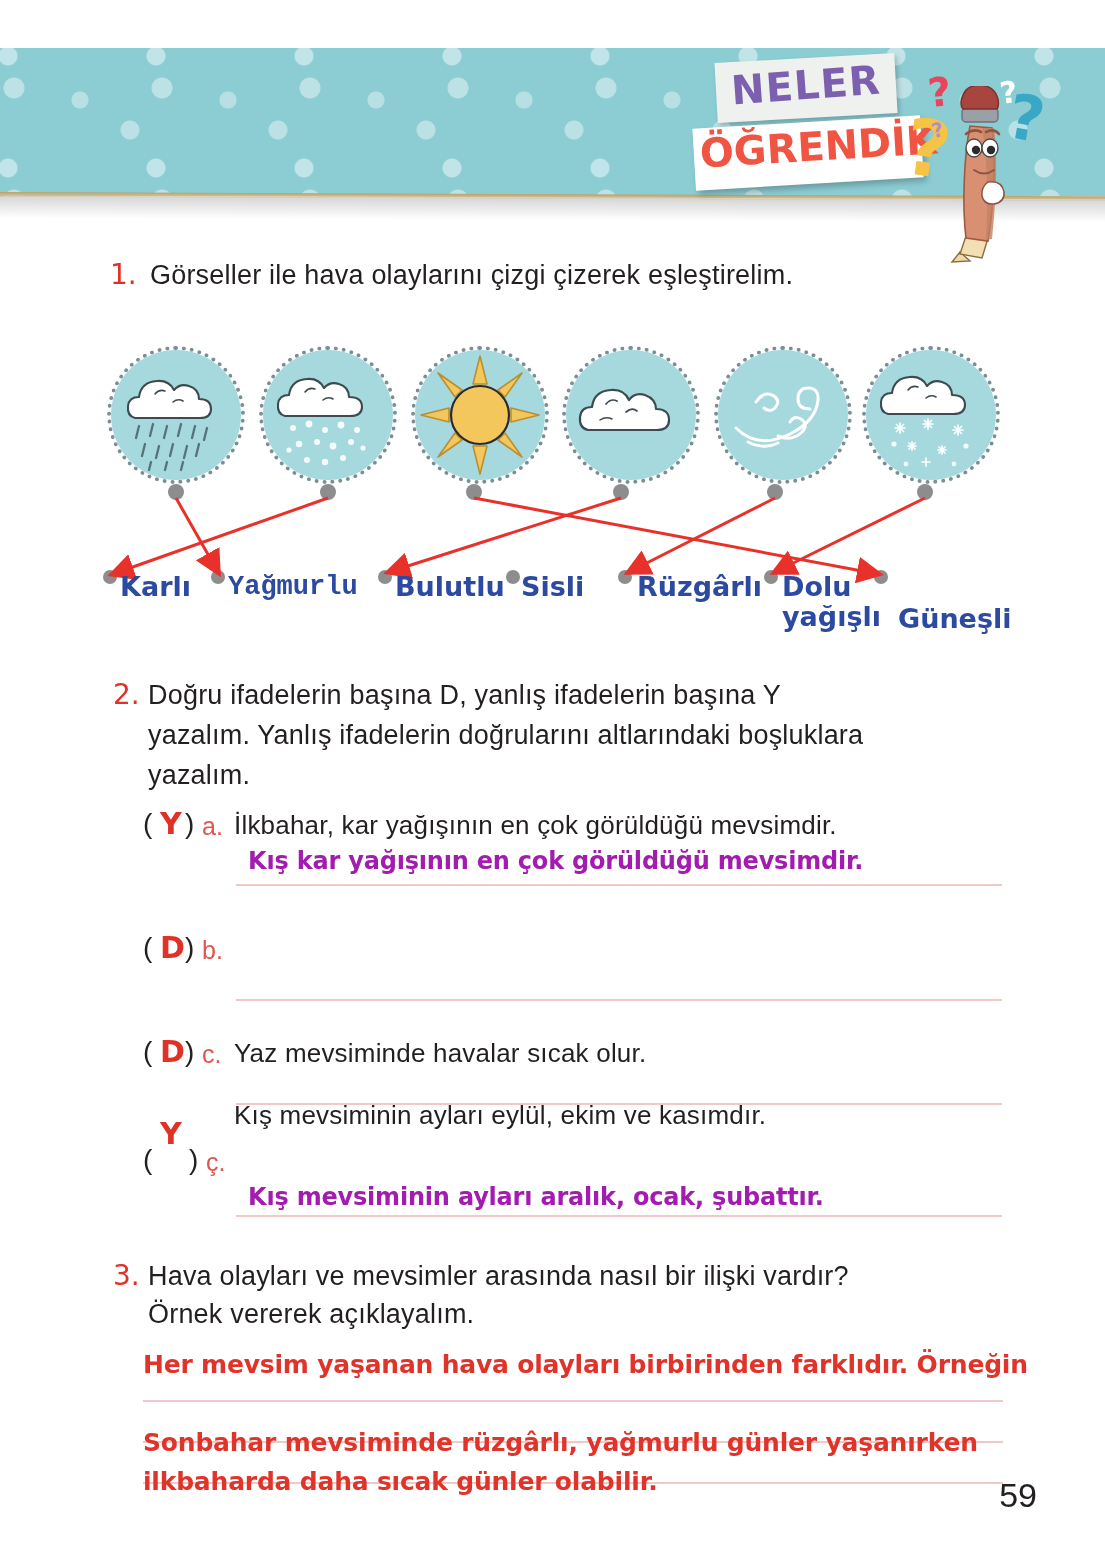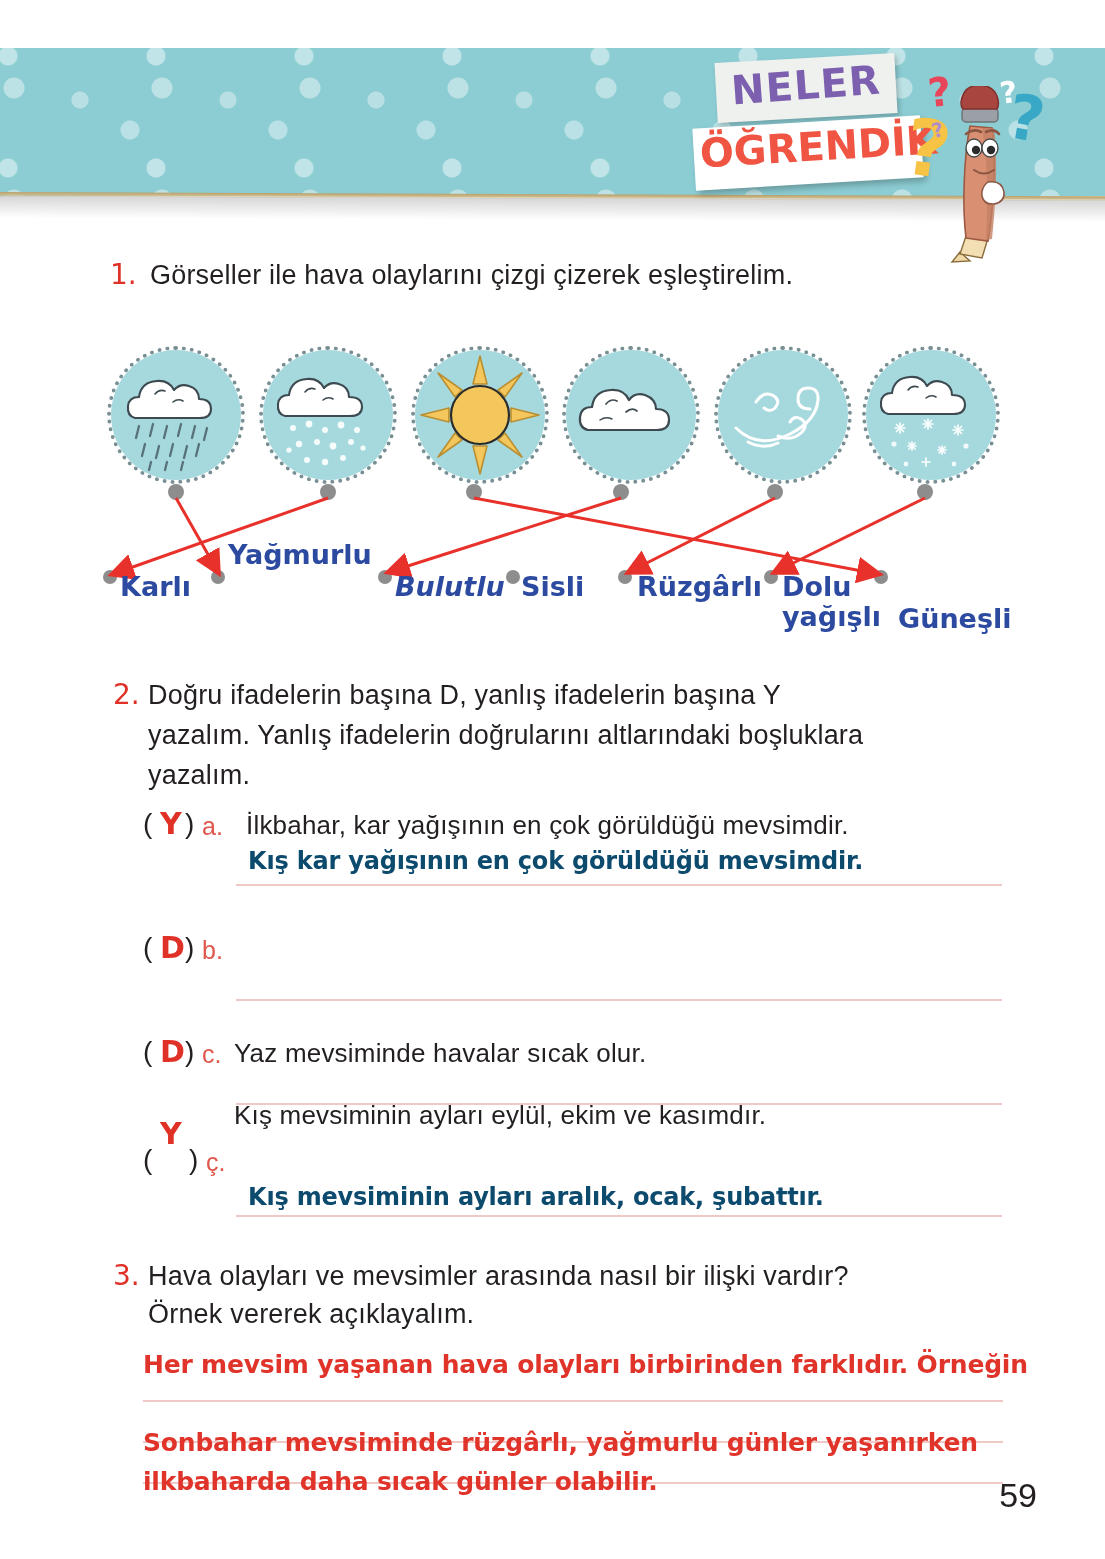--- a/index.html
+++ b/index.html
@@ -111,21 +111,21 @@
   }
   .item-lbl{
     position:absolute;color:#e0564c;font-size:25px;
     font-family:"Liberation Sans", sans-serif;font-weight:300;
   }
   .item-txt{
     position:absolute;color:#231f20;font-size:26px;
     font-family:"Liberation Sans", sans-serif;font-weight:300;letter-spacing:.2px;
   }
   .red-ans{
-    position:absolute;color:#0c4a6e;font-size:24px;font-weight:700;
+    position:absolute;color:#a21caf;font-size:24px;font-weight:700;
     font-family:"DejaVu Sans", sans-serif;letter-spacing:-.2px;
   }
   .ruleline{
     position:absolute;height:2px;background:#f0c9c6;
   }
 
   
   .q3-ans{
     position:absolute;color:#e0342a;font-size:25px;font-weight:700;
     font-family:"DejaVu Sans", sans-serif;line-height:39px;letter-spacing:-.2px;
@@ -358,38 +358,38 @@
       <line x1="176" y1="498" x2="218" y2="572"></line>
       <line x1="328" y1="498" x2="113" y2="574"></line>
       <line x1="474" y1="498" x2="878" y2="574"></line>
       <line x1="621" y1="498" x2="389" y2="572"></line>
       <line x1="775" y1="498" x2="629" y2="572"></line>
       <line x1="925" y1="498" x2="775" y2="572"></line>
     </g>
   </svg>
 
   <div class="wlabel" style="left:120px;top:572px;">Karlı</div>
-  <div class="wlabel" style="left:228px;top:540px;">Yağmurlu</div>
-  <div class="wlabel" style="left:395px;top:572px;font-style:italic;">Bulutlu</div>
+  <div class="wlabel" style="left:228px;top:572px;font-family:Liberation Mono, monospace;">Yağmurlu</div>
+  <div class="wlabel" style="left:395px;top:572px;">Bulutlu</div>
   <div class="wlabel" style="left:521px;top:572px;">Sisli</div>
   <div class="wlabel" style="left:637px;top:572px;">Rüzgârlı</div>
   <div class="wlabel" style="left:782px;top:572px;">Dolu
 yağışlı</div>
   <div class="wlabel" style="left:898px;top:572px;margin-top:32px;">Güneşli</div>
 
   <div class="qnum" style="left:113px;top:678px;">2.</div>
   <div class="qtext" style="left:148px;top:716px;width:870px;">yazalım. Yanlış ifadelerin doğrularını altlarındaki boşluklara</div>
   <div class="qtext" style="left:148px;top:676px;width:870px;">Doğru ifadelerin başına D, yanlış ifadelerin başına Y</div>
   <div class="qtext" style="left:148px;top:756px;width:870px;">yazalım.</div>
 
   <div class="paren" style="left:143px;top:808px;">(</div>
   <div class="ans-letter" style="left:160px;top:806px;">Y</div>
   <div class="paren" style="left:185px;top:808px;">)</div>
   <div class="item-lbl" style="left:202px;top:812px;">a.</div>
-  <div class="item-txt" style="left:234px;top:810px;width:760px;margin-left:12px;">İlkbahar, kar yağışının en çok görüldüğü mevsimdir.</div>
+  <div class="item-txt" style="left:234px;top:810px;width:760px;">İlkbahar, kar yağışının en çok görüldüğü mevsimdir.</div>
   <div class="red-ans" style="left:248px;top:847px;">Kış kar yağışının en çok görüldüğü mevsimdir.</div>
   <div class="ruleline" style="left:236px;top:884px;width:766px;"></div>
 
   <div class="paren" style="left:143px;top:932px;">(</div>
   <div class="ans-letter" style="left:160px;top:930px;">D</div>
   <div class="paren" style="left:185px;top:932px;">)</div>
   <div class="item-lbl" style="left:202px;top:936px;">b.</div>
   <div class="red-ans" style="left:248px;top:970px;"></div>
   <div class="ruleline" style="left:236px;top:999px;width:766px;"></div>
 

